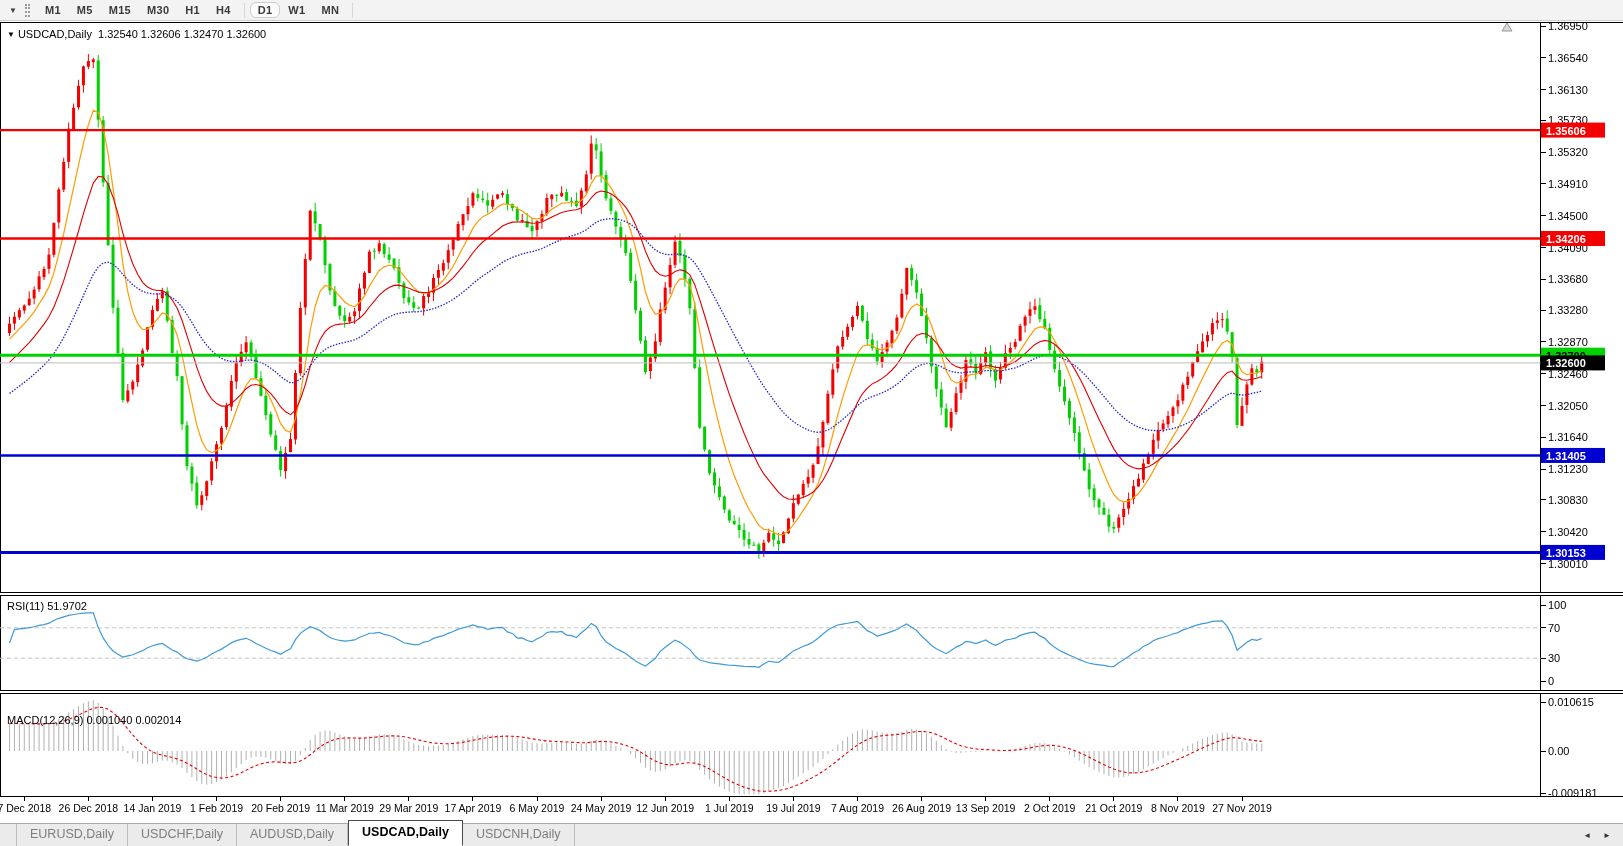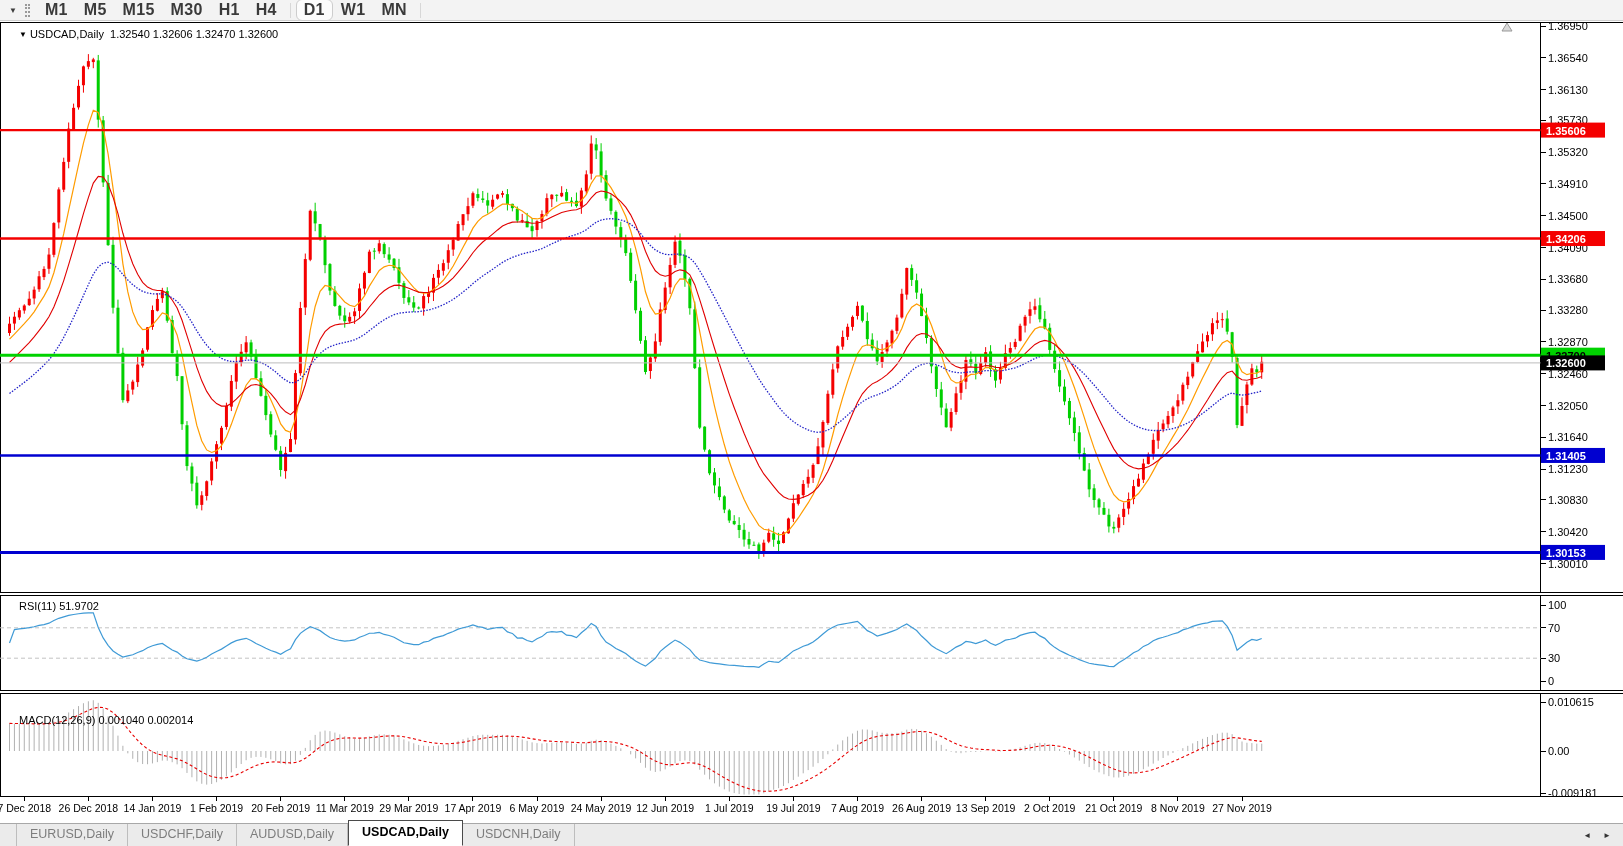--- a/index.html
+++ b/index.html
@@ -4,28 +4,28 @@
 <style>
   *{margin:0;padding:0;box-sizing:border-box}
   html,body{width:1623px;height:846px;background:#fff;font-family:"Liberation Sans",sans-serif;}
   #app{position:relative;width:1623px;height:846px;overflow:hidden;background:#fff;}
 
   
   #toolbar{position:absolute;top:0;left:0;width:100%;height:21px;background:#f3f3f3;
     border-bottom:1px solid #cfcfcf;display:flex;align-items:center;padding-left:3px;z-index:5;}
   .tb-caret{font-size:8px;color:#3c3c3c;padding:2px 6px;cursor:pointer;}
   .tb-grip{height:13px;width:5px;border-left:2px dotted #9a9a9a;border-right:2px dotted #9a9a9a;margin:0 7px 0 2px;}
-  .tb-btn{font-size:16px;font-weight:700;color:#3a3a3a;padding:2px 8px;letter-spacing:.3px;cursor:pointer;}
+  .tb-btn{font-size:11px;font-weight:700;color:#3a3a3a;padding:2px 8px;letter-spacing:.3px;cursor:pointer;}
   .tb-btn.active{background:#fcfcfc;border:1px solid #cdcdcd;border-radius:6px;padding:1px 7px;}
   .tb-sep{width:1px;height:15px;background:#d7d7d7;margin:0 5px;}
 
   #chart-svg{position:absolute;top:0;left:0;z-index:1;}
   #chart-svg text{font-family:"Liberation Sans",sans-serif;}
 
-  .overlay{position:absolute;z-index:3;font-size:11px;color:#000;white-space:pre;margin-left:12px;}
+  .overlay{position:absolute;z-index:3;font-size:11px;color:#000;white-space:pre;}
   #chart-title{top:28px;left:7px;}
   #chart-title .caret{font-size:8px;vertical-align:1px;margin-right:3px;}
   #rsi-label{top:600px;left:7px;}
   #macd-label{top:714px;left:7px;}
 
   
   #tabbar{position:absolute;left:0;bottom:0;width:100%;height:23px;background:#ebebeb;
     border-top:1px solid #a8a8a8;display:flex;align-items:flex-end;z-index:5;gap:34px;}
   #tabs{display:flex;align-items:flex-end;padding-left:16px;}
   .tab{font-size:12.5px;color:#7d7d7d;padding:3px 13px 5px;border-right:1px solid #bdbdbd;white-space:nowrap;cursor:pointer;}

